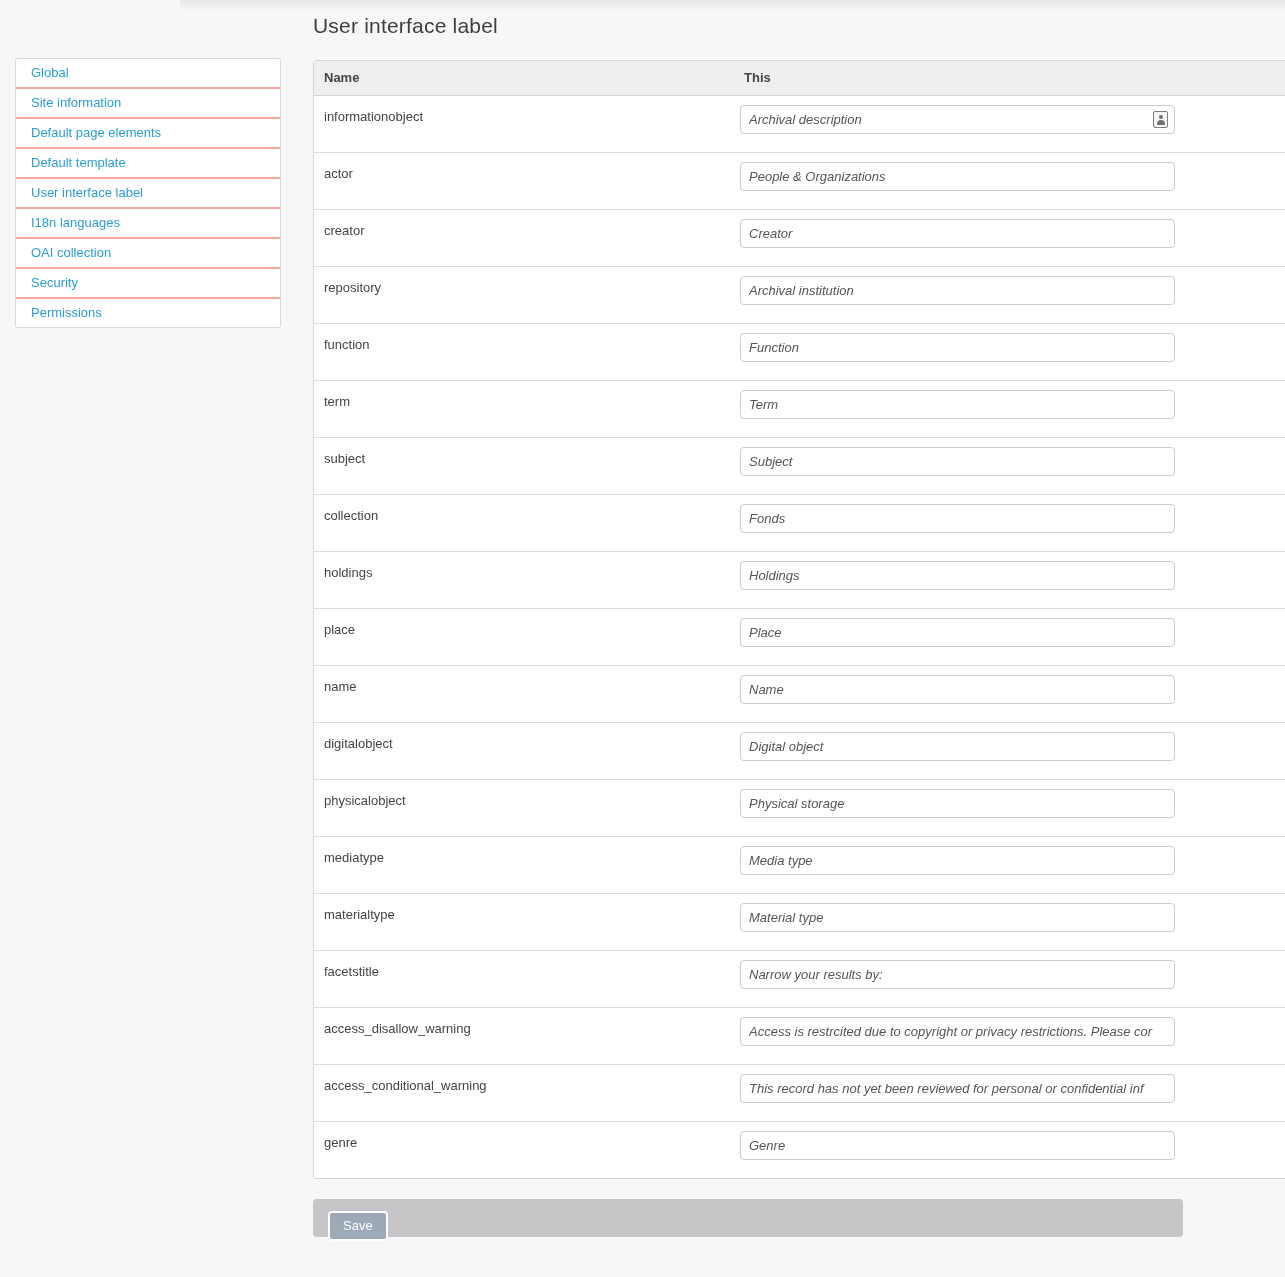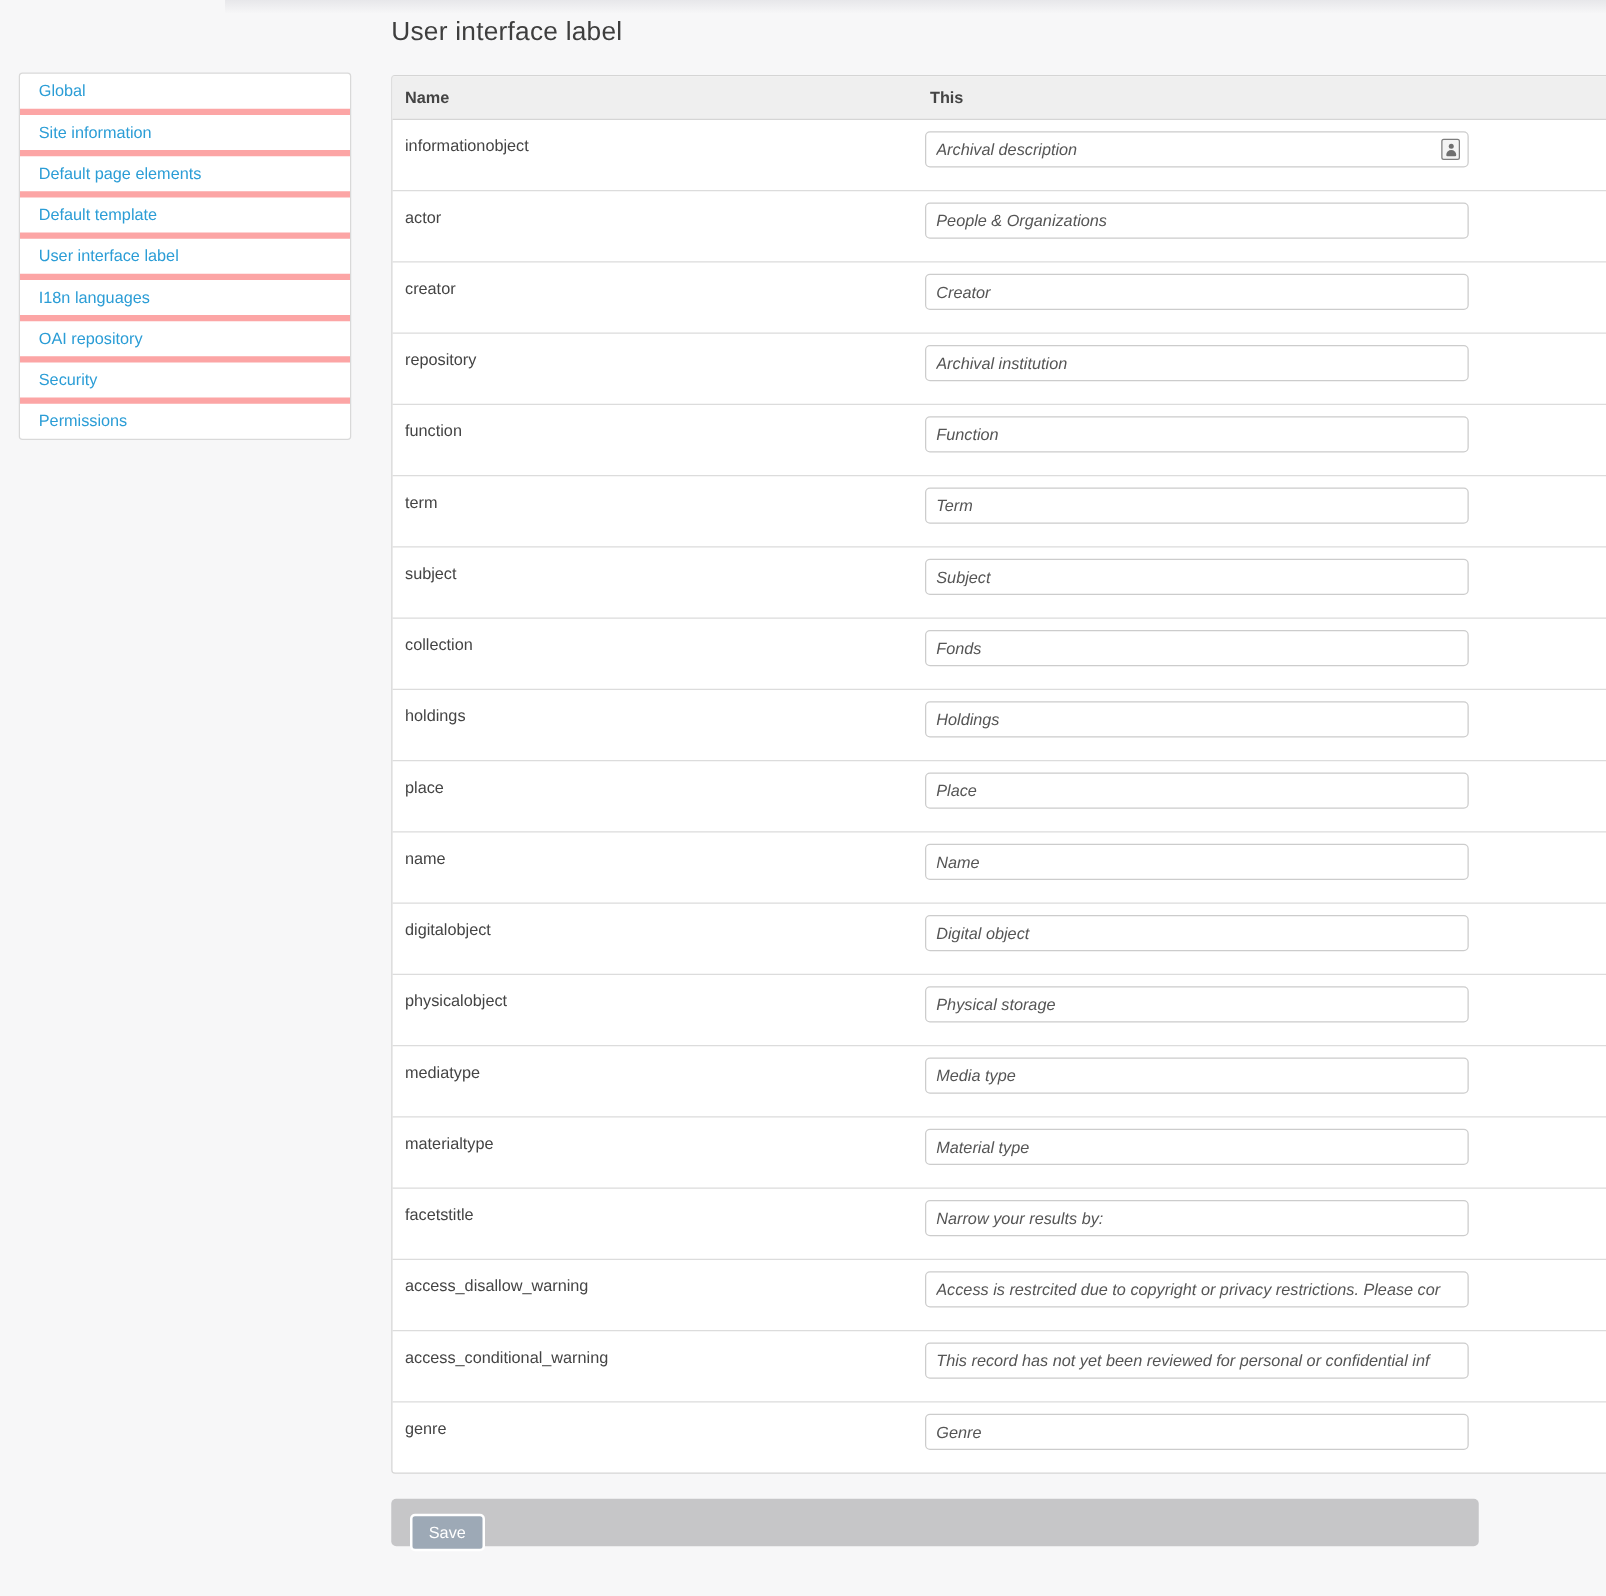--- a/index.html
+++ b/index.html
@@ -19,21 +19,21 @@
     position: absolute; left: 313px; top: 14px;
     margin: 0; font-size: 21px; font-weight: 500; color: #3e3e3e;
     letter-spacing: 0.2px;
   }
   
   .sidebar {
     position: absolute; left: 15px; top: 58px; width: 266px;
     background: #fff; border: 1px solid #d9d9d9; border-radius: 3px;
   }
   .sidebar ul { list-style: none; margin: 0; padding: 0; }
-  .sidebar li { border-bottom: 5px solid #fca5a5; }
+  .sidebar li { border-bottom: 2px solid #fca5a5; }
   .sidebar li:last-child { border-bottom: none; }
   .sidebar a {
     display: block; padding: 6px 15px; line-height: 16px;
     color: #2b9dd6; font-size: 13px; text-decoration: none; cursor: pointer;
   }
   
   .table-wrap {
     position: absolute; left: 313px; top: 60px; width: 1002px;
     background: #fff; border: 1px solid #d5d5d5; border-radius: 3px;
   }
@@ -101,21 +101,21 @@
       <li>
         <a>Default template</a>
       </li>
       <li>
         <a>User interface label</a>
       </li>
       <li>
         <a>I18n languages</a>
       </li>
       <li>
-        <a>OAI repository</a>
+        <a>OAI collection</a>
       </li>
       <li>
         <a>Security</a>
       </li>
       <li>
         <a>Permissions</a>
       </li>
     </ul>
 </div>
 

